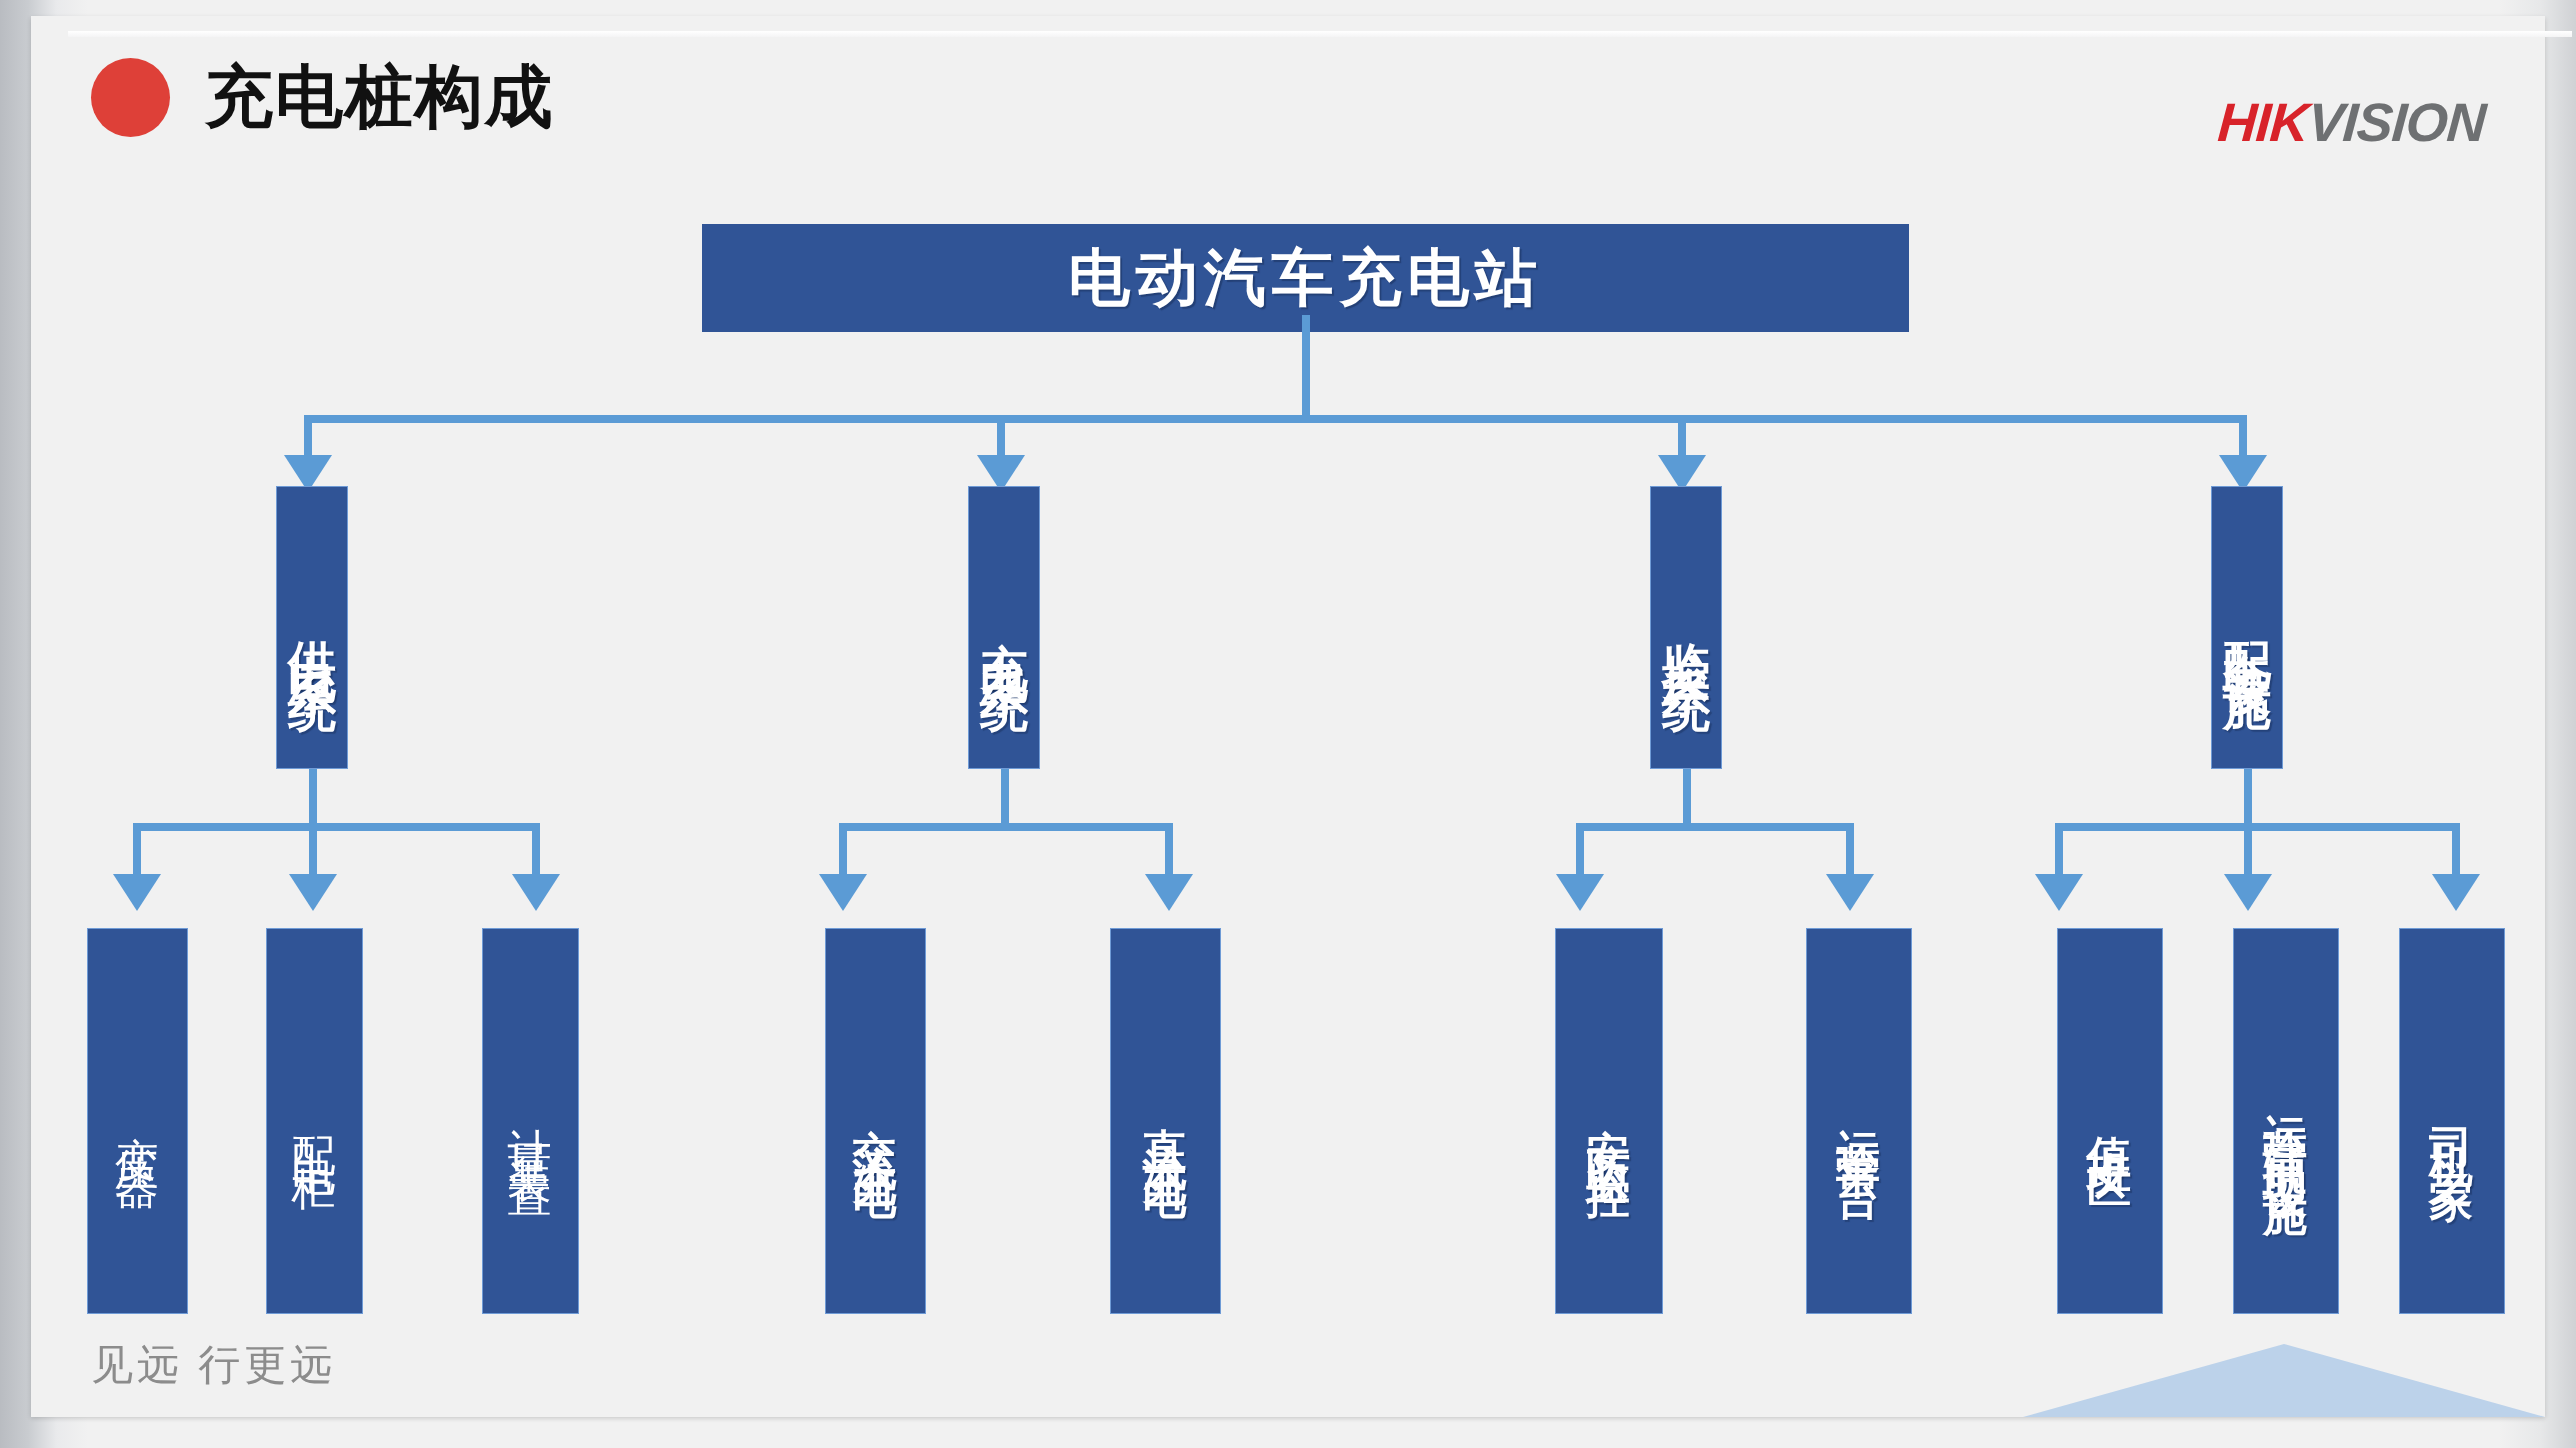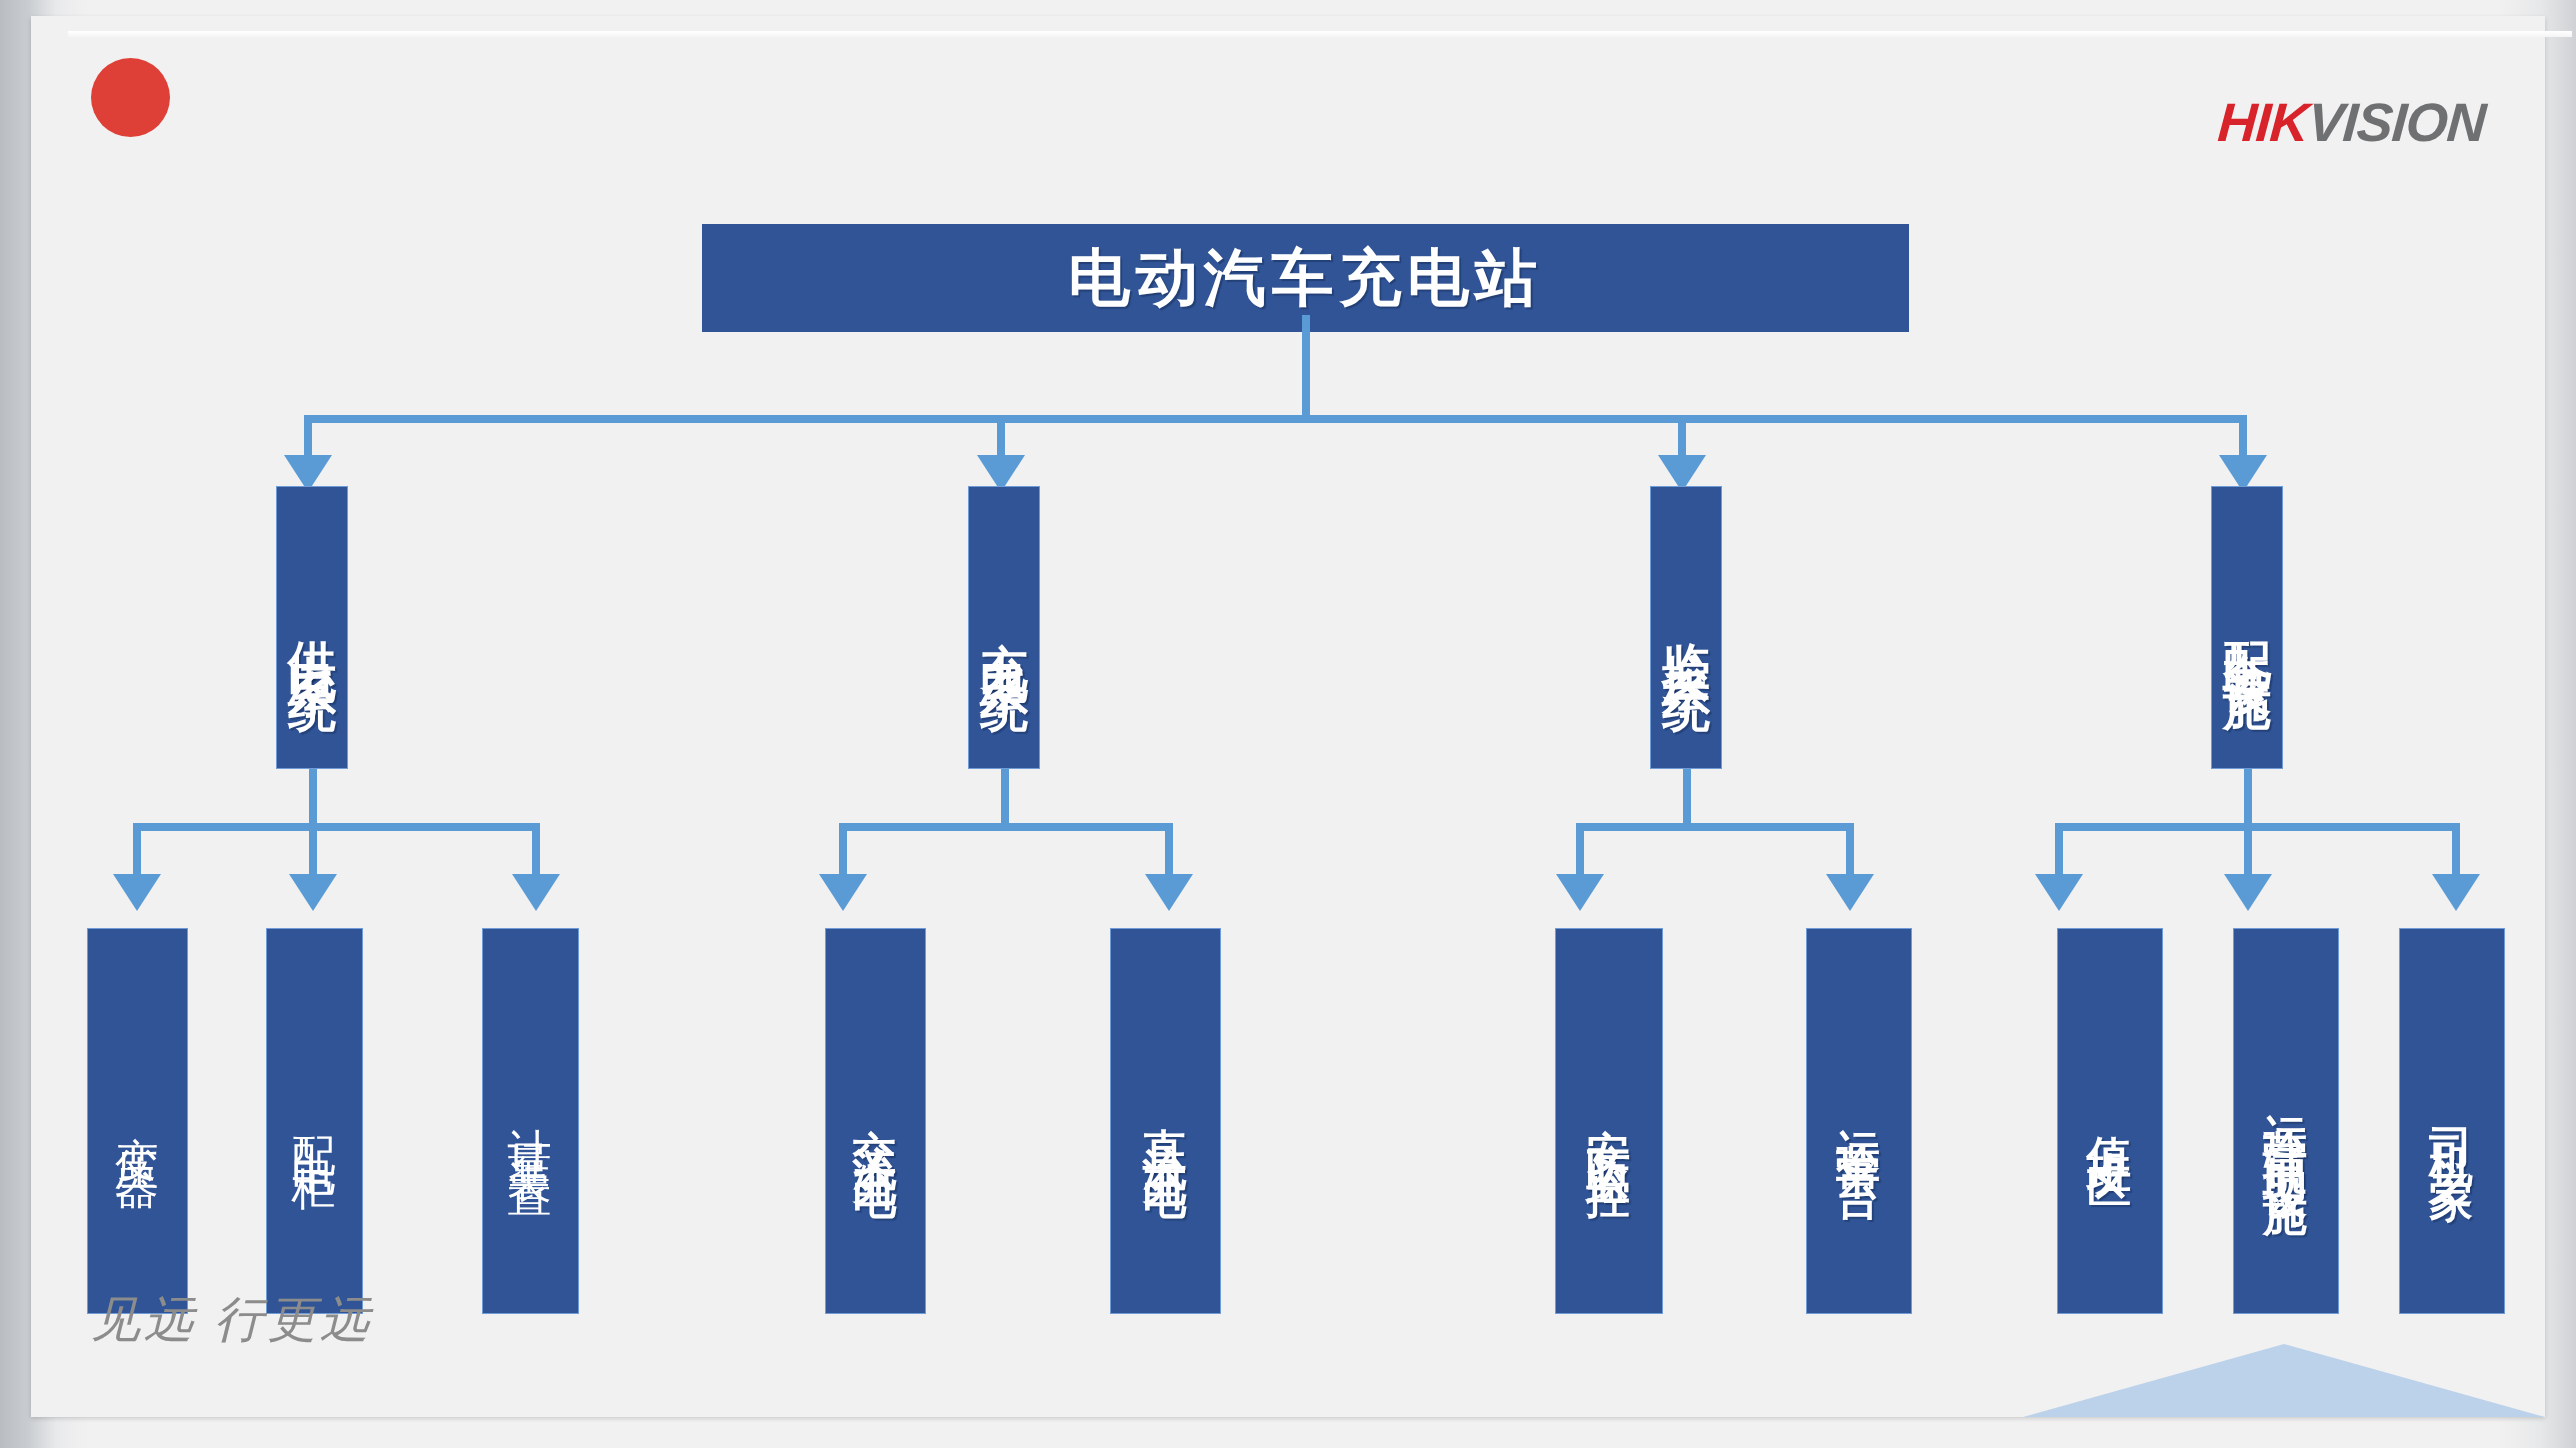--- a/index.html
+++ b/index.html
@@ -134,26 +134,25 @@
     height: 0;
     border-left: 24px solid transparent;
     border-right: 24px solid transparent;
     border-top: 37px solid #5b9bd5;
   }
 
   
   #footer-slogan {
     position: absolute;
     left: 60px;
-    top: 1271px;
-    font-size: 49px;
+    top: 1321px;
+    font-size: 42px;
     color: #8c8c8c;
     letter-spacing: 3.9px;
     white-space: nowrap;
-    font-style: italic;
   }
   #corner-triangle {
     position: absolute;
     right: 0;
     bottom: 0;
     width: 0;
     height: 0;
     border-left: 261px solid transparent;
     border-right: 261px solid transparent;
     border-bottom: 73px solid #bcd2ea;
@@ -161,20 +160,21 @@
 </style>
 </head>
 <body>
 
 <div id="slide">
   <div id="page">
     <div id="page-inner-highlight"></div>
 
     <div id="header">
       <div id="title-bullet"></div>
+      <div id="page-title">充电桩构成</div>
       <div id="logo">
         <span class="hik">HIK</span><span class="vision">VISION</span>
       </div>
     </div>
 
     <div id="diagram">
 
       <div class="node root" style="left:671px; top:208px; width:1207px; height:108px;">电动汽车充电站</div>
 
       <div class="line" style="left:1271px; top:299px; width:7.7px; height:106px;"></div>

